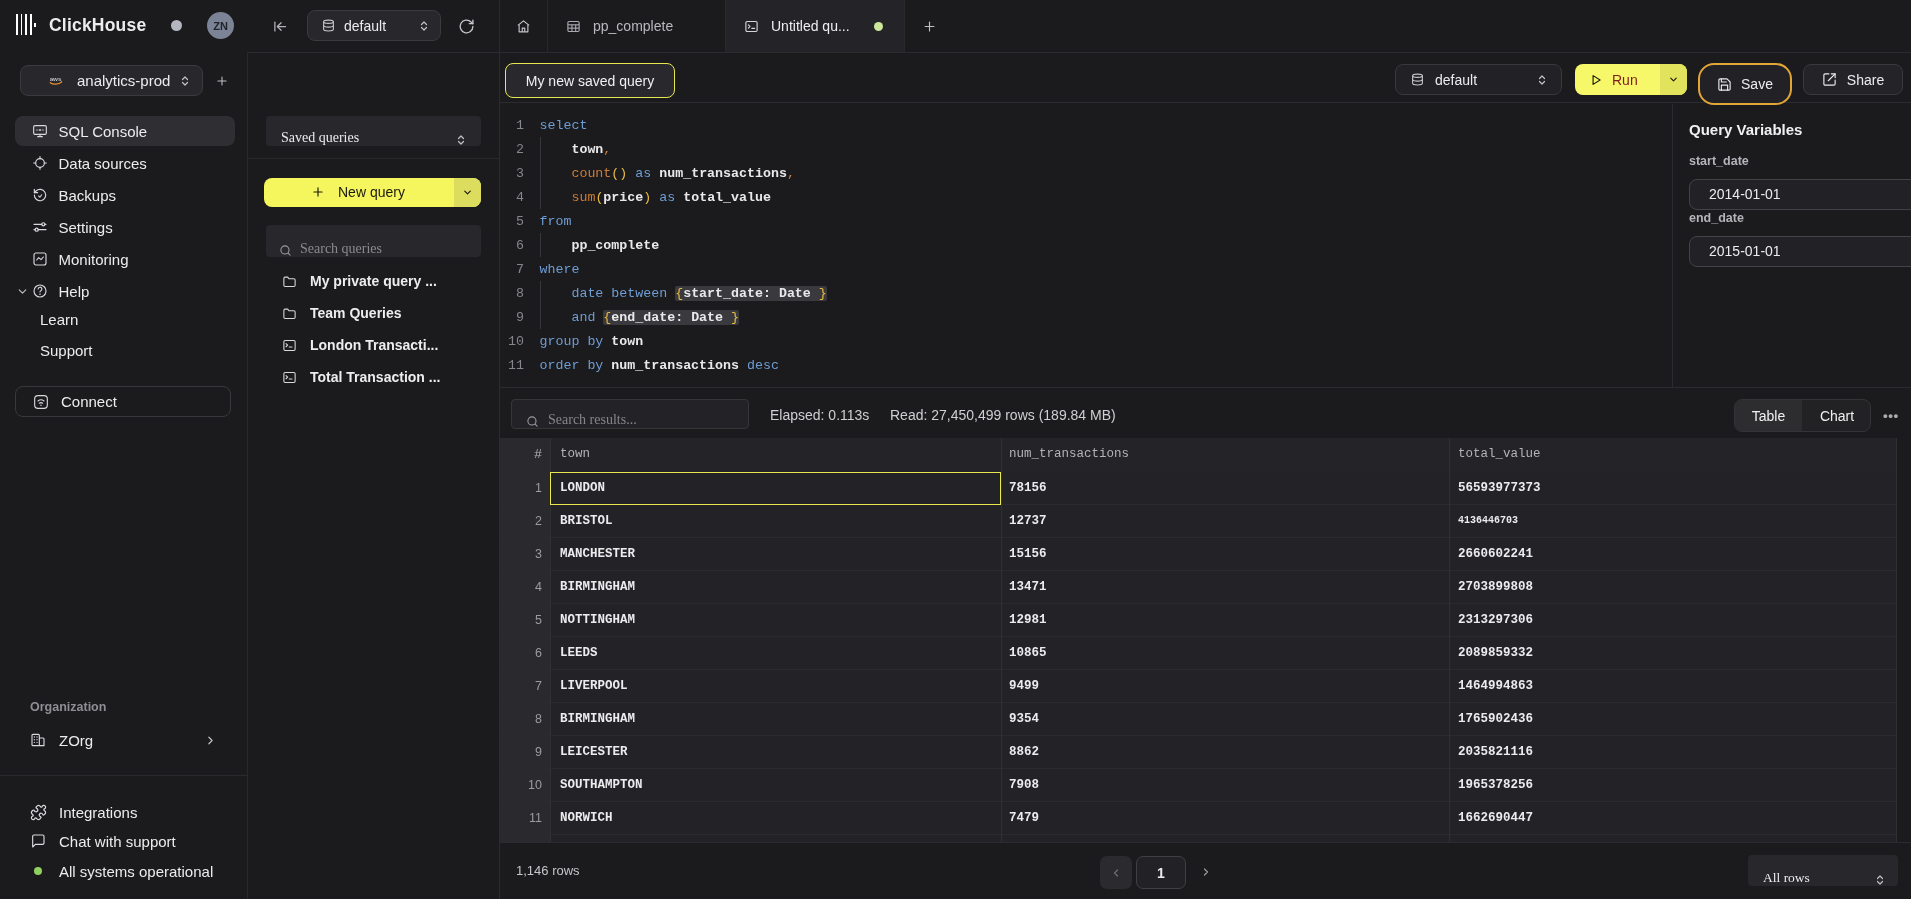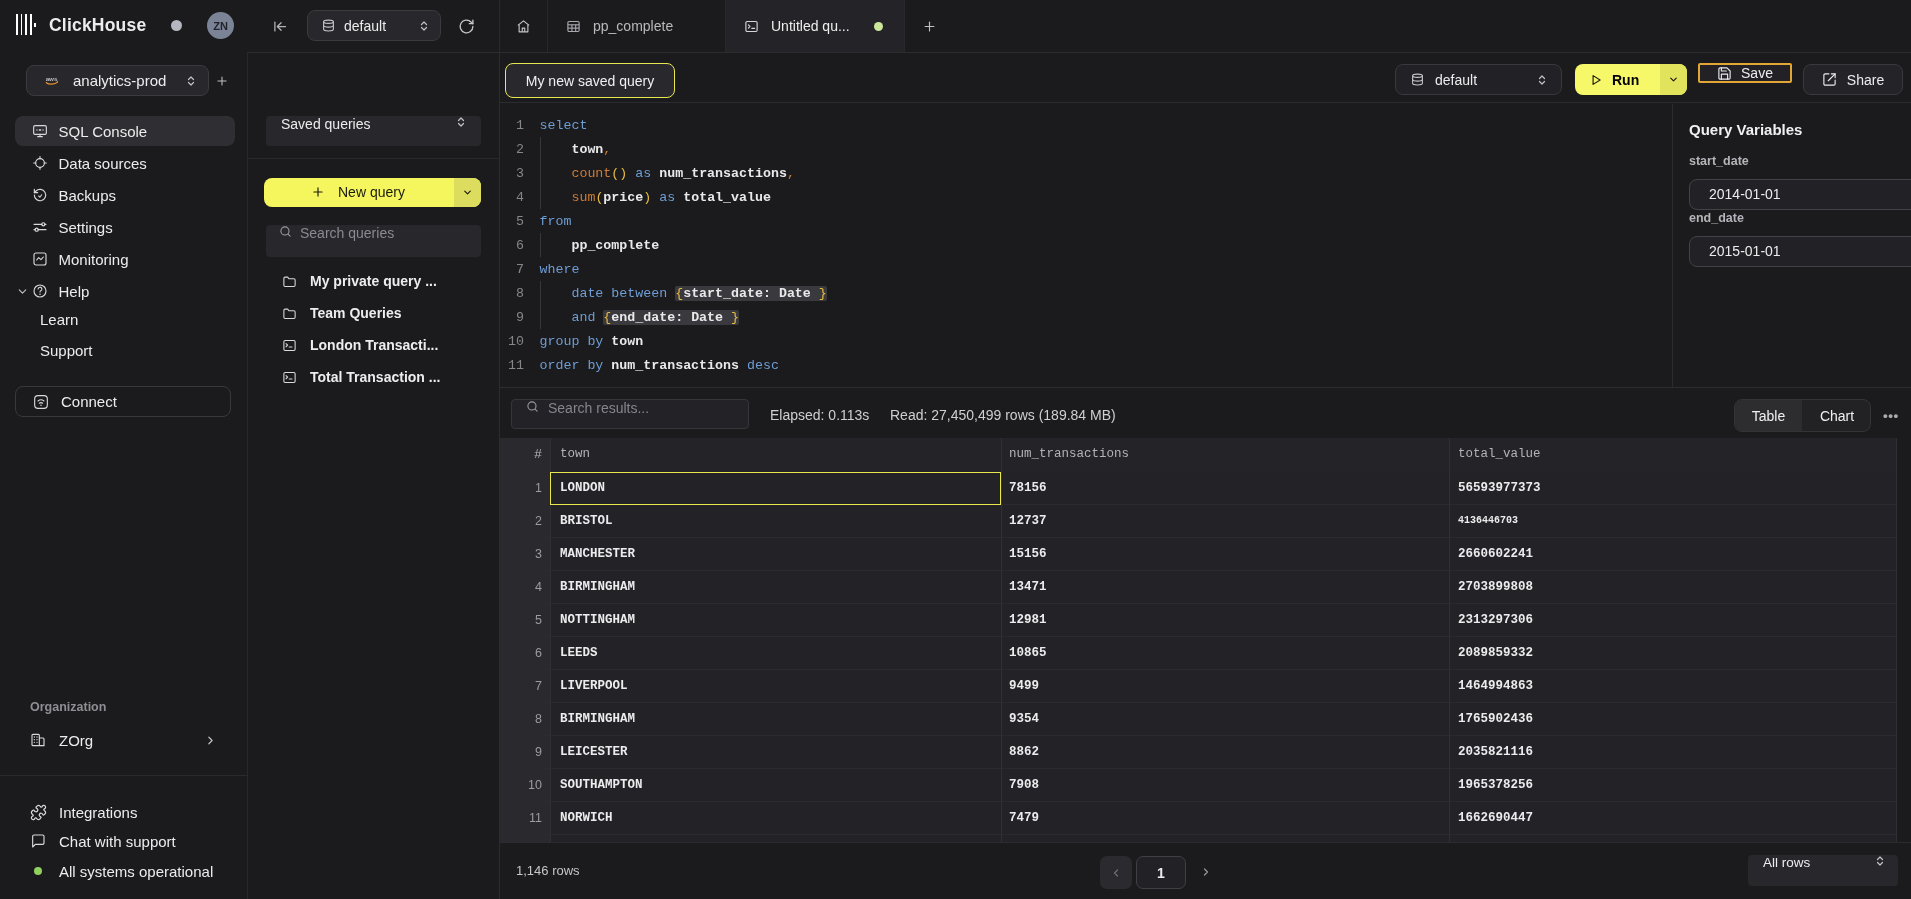--- a/index.html
+++ b/index.html
@@ -20,35 +20,35 @@
 .topsel { position:absolute; border-radius:8px; background:#28272b; border:1px solid #3b3a3f; display:flex; align-items:center; }
 #dbsel1 { left:307px; top:10px; width:134px; height:31px; padding-left:14px; }
 #dbsel1 .lbl { font-size:14px; margin-left:9px; }
 .tab { position:absolute; top:0; height:52px; display:flex; align-items:center; border-right:1px solid #29282c; }
 .tab .txt { font-size:14px; color:#b9b9be; }
 #tabactive { background:#242327; }
 #tabactive .txt { color:#eeeeef; }
 
 
 #sidebar { left:0; top:52px; width:248px; height:847px; border-right:1px solid #28272b; }
-#orgsel { left:26px; top:13px; width:183px; height:31px; padding-left:18px; }
+#orgsel { left:20px; top:13px; width:183px; height:31px; padding-left:28px; }
 #orgsel .lbl { font-size:15px; margin-left:13px; }
 .navitem { position:absolute; left:15px; width:220px; height:30px; display:flex; align-items:center; border-radius:8px; }
 .navitem .ic { width:16px; margin-left:17px; }
 .navitem .lbl { margin-left:10.5px; font-size:15px; }
 .navactive { background:#2f2e32; }
 .subitem { position:absolute; left:40px; font-size:15px; }
 #connectbtn { position:absolute; left:15px; top:334px; width:216px; height:31px; border:1px solid #39383d; border-radius:8px; display:flex; align-items:center; }
 .sideft { position:absolute; left:0; width:248px; display:flex; align-items:center; }
 .sideft .lbl { font-size:15px; }
 
 
 #qpanel { left:248px; top:52px; width:252px; height:847px; border-right:1px solid #2c2b2f; }
 #qtabs { position:absolute; left:0; top:0; width:251px; height:51px; border-bottom:1px solid #2c2b2f; }
-.inputbox { position:absolute; background:#28272b; border-radius:4px; display:flex; align-items:flex-start; }
+.inputbox { position:absolute; background:#28272b; border-radius:4px; display:flex; align-items:flex-end;font-family:Liberation Serif, serif; }
 .qitem { position:absolute; left:34px; display:flex; align-items:center; font-size:14px; font-weight:600; color:#ededef; }
 .qitem svg { margin-right:13px; }
 
 
 #toolbar { left:500px; top:52px; width:1411px; height:51px; border-bottom:1px solid #2c2b2f; }
 .btn { position:absolute; border-radius:8px; display:flex; align-items:center; justify-content:center; font-size:14px; }
 #editor { left:500px; top:104px; width:1132px; height:283px; }
 pre.code { font-family:"Liberation Mono", monospace; font-size:13.3px; line-height:23.95px; }
 .kw { color:#6e9ed6; }
 .fn { color:#cd7d36; }
@@ -314,26 +314,26 @@
     <svg style="position:absolute;right:13px" width="12" height="12" viewBox="0 0 24 24" fill="none" stroke="#c2c2c7" stroke-width="2.4" stroke-linecap="round" stroke-linejoin="round">
         <path d="M7 9l5-5 5 5"></path>
         <path d="M7 15l5 5 5-5"></path>
       </svg>
   </div>
   <div class="btn" style="left:1075px;top:12px;width:112px;height:31px;background:#f7f869;overflow:hidden;justify-content:flex-start">
     <div style="position:absolute;right:0;top:0;width:27px;height:31px;background:#e2e35c"></div>
     <svg style="margin-left:14px" width="14" height="14" viewBox="0 0 24 24" fill="none" stroke="#1c1c0e" stroke-width="2" stroke-linecap="round" stroke-linejoin="round">
         <path d="M7 4.5v15l12-7.5z"></path>
       </svg>
-    <span style="margin-left:9px;font-weight:700;color:#000000">Run</span>
+    <span style="margin-left:9px;font-weight:400;color:#7f1d1d">Run</span>
     <svg style="position:absolute;right:8px" width="11" height="11" viewBox="0 0 24 24" fill="none" stroke="#1c1c0e" stroke-width="2.6" stroke-linecap="round" stroke-linejoin="round">
         <path d="M6 9l6 6 6-6"></path>
       </svg>
   </div>
-  <div class="btn" style="left:1198px;top:11px;width:94px;height:20px;background:#222126;border:2px solid #e2a637;border-radius:2px">
+  <div class="btn" style="left:1198px;top:11px;width:94px;height:42px;background:#222126;border:2px solid #e2a637;border-radius:16px">
     <svg width="15" height="15" viewBox="0 0 24 24" fill="none" stroke="#ececee" stroke-width="1.8" stroke-linecap="round" stroke-linejoin="round">
         <path d="M19 21H5a2 2 0 0 1-2-2V5a2 2 0 0 1 2-2h11l5 5v11a2 2 0 0 1-2 2z"></path>
         <path d="M17 21v-8H7v8"></path>
         <path d="M7 3v5h8"></path>
       </svg>
     <span style="margin-left:9px">Save</span>
   </div>
   <div class="btn" style="left:1303px;top:12px;width:100px;height:31px;background:#242328;border:1px solid #3a393d">
     <svg width="15" height="15" viewBox="0 0 24 24" fill="none" stroke="#ececee" stroke-width="1.8" stroke-linecap="round" stroke-linejoin="round">
         <path d="M21 13v6a2 2 0 0 1-2 2H5a2 2 0 0 1-2-2V5a2 2 0 0 1 2-2h6"></path>

